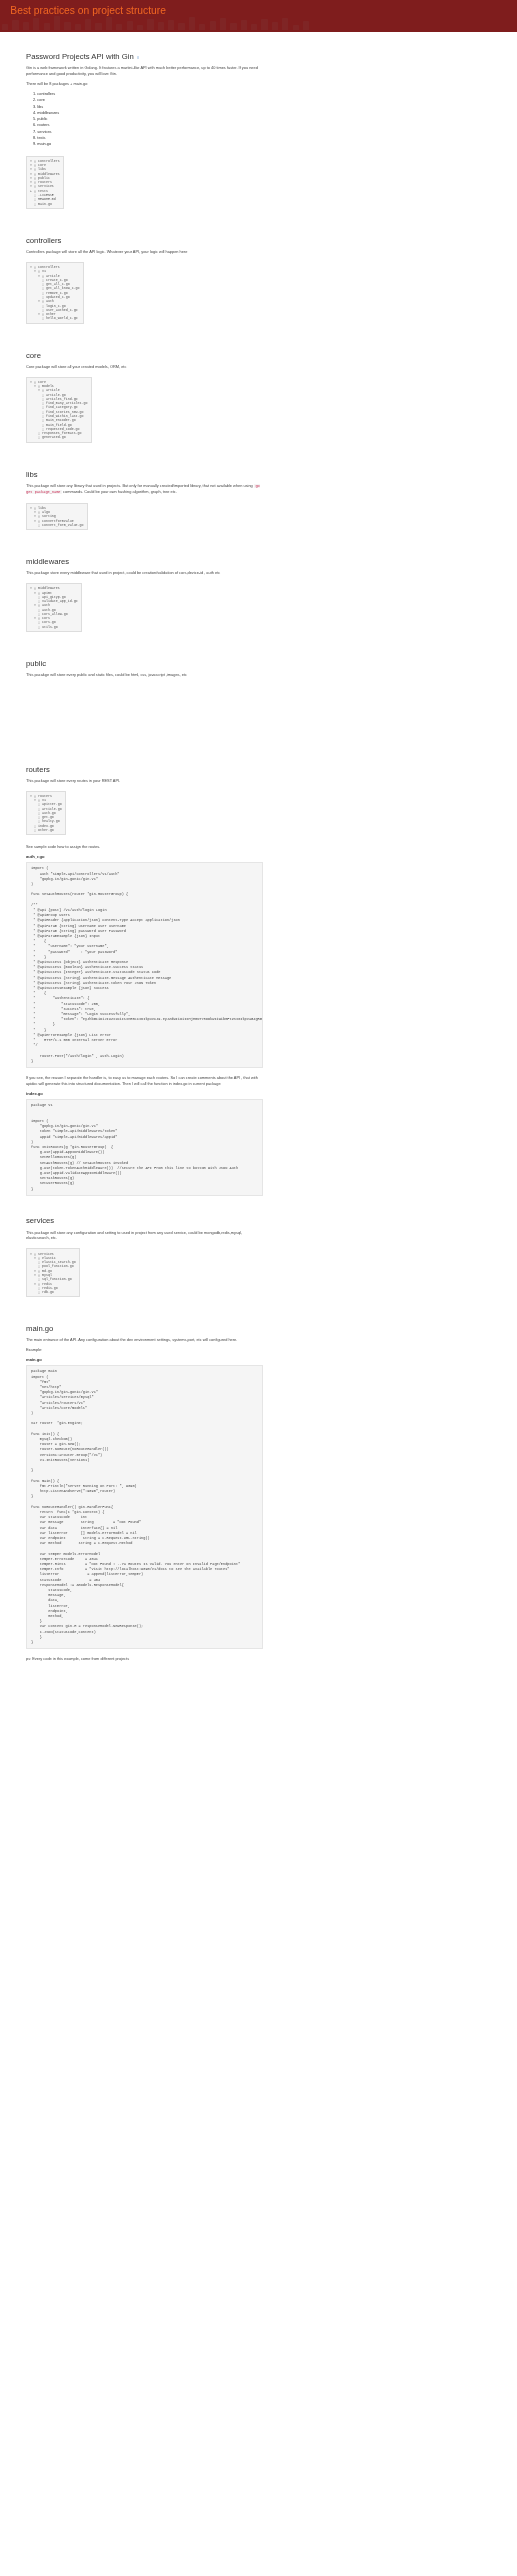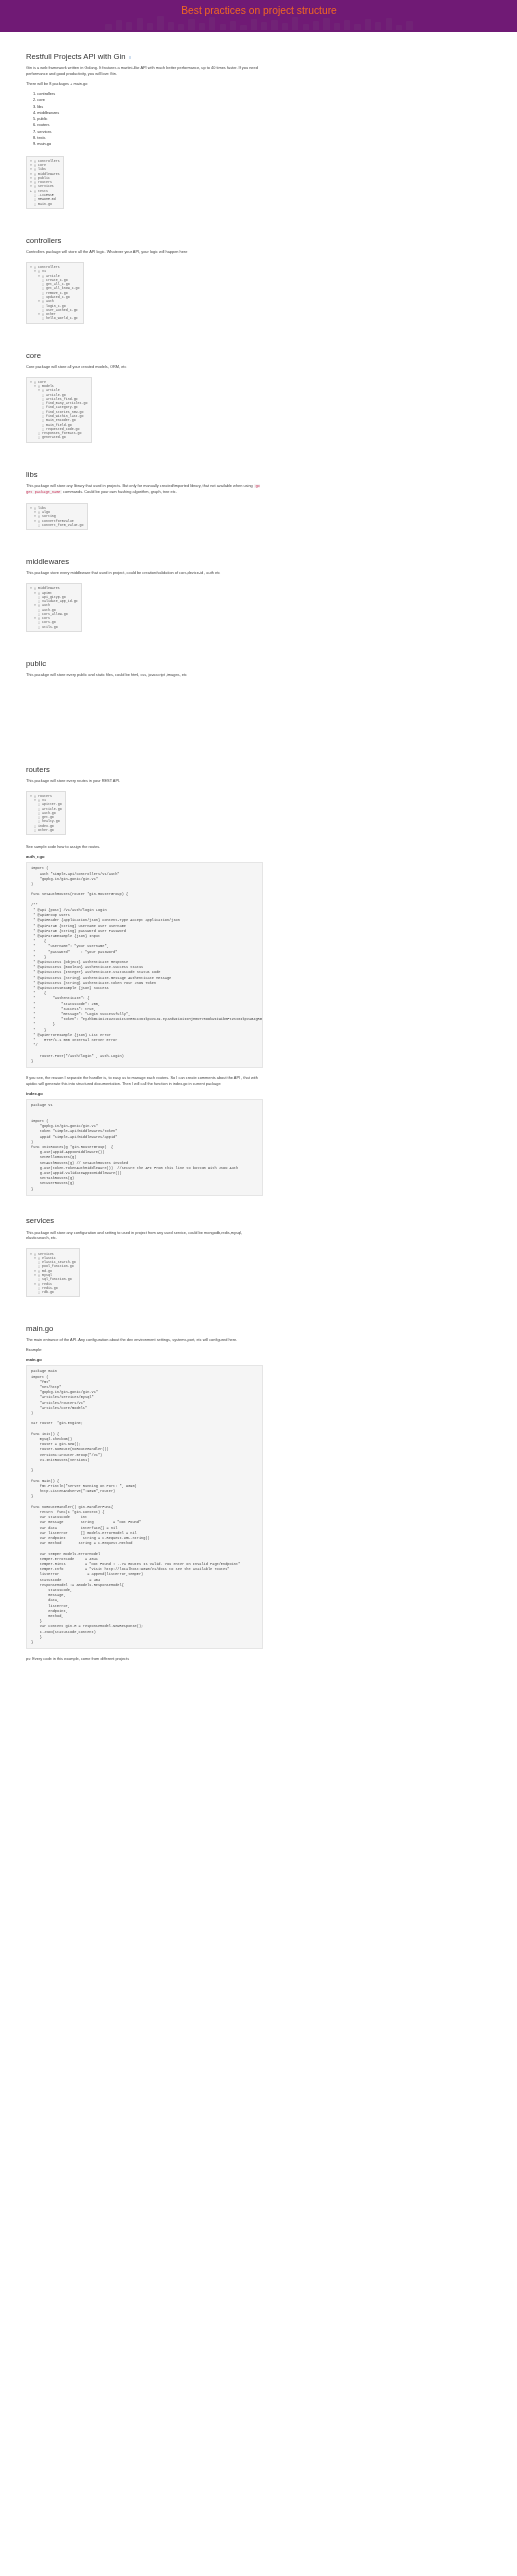--- a/index.html
+++ b/index.html
@@ -4,25 +4,24 @@
 <style>
   body {
     margin: 0;
     font-family: Arial, Helvetica, sans-serif;
     font-size: 4.1px;
     color: #333;
     background: #fff;
     width: 518px;
   }
   .header {
-    background: #701a75;
+    background: #7f1d1d;
     padding: 5.2px 10.3px 15.5px 10.3px;
     position: relative;
     border-bottom: 0;
-    text-align: center;
   }
   .header-bg {
     position: absolute;
     bottom: 0;
     left: 0;
     right: 0;
     height: 15.5px;
     opacity: 0.08;
     overflow: hidden;
   }
@@ -121,21 +120,21 @@
   <div class="header-bg">
     <span class="shape" style="height:5.2px"></span><span class="shape" style="height:9.3px"></span><span class="shape" style="height:7.2px"></span><span class="shape" style="height:11.3px"></span><span class="shape" style="height:6.2px"></span><span class="shape" style="height:13.4px"></span><span class="shape" style="height:7.7px"></span><span class="shape" style="height:5.2px"></span><span class="shape" style="height:10.3px"></span><span class="shape" style="height:6.7px"></span><span class="shape" style="height:12.4px"></span><span class="shape" style="height:5.7px"></span><span class="shape" style="height:8.8px"></span><span class="shape" style="height:4.6px"></span><span class="shape" style="height:10.8px"></span><span class="shape" style="height:7.2px"></span><span class="shape" style="height:9.8px"></span><span class="shape" style="height:6.2px"></span><span class="shape" style="height:13px"></span><span class="shape" style="height:5.2px"></span><span class="shape" style="height:8.2px"></span><span class="shape" style="height:11.3px"></span><span class="shape" style="height:6.7px"></span><span class="shape" style="height:9.3px"></span><span class="shape" style="height:5.7px"></span><span class="shape" style="height:10.3px"></span><span class="shape" style="height:7.2px"></span><span class="shape" style="height:12px"></span><span class="shape" style="height:4.6px"></span><span class="shape" style="height:8.8px"></span>
   </div>
   <h1>Best practices on project structure</h1>
 </div>
 
 <div class="content">
 
   
   <div class="h2">
-    <span>Restfull Projects API with Gin</span>
+    <span>Password Projects API with Gin</span>
     <a class="anchor">#</a>
   </div>
   <p>Gin is a web framework written in Golang. It features a martini-like API with much better performance, up to 40 times faster. If you need performance and good productivity, you will love Gin.</p>
   <p>There will be 8 packages + main.go</p>
   <ol>
     <li>controllers</li>
     <li>core</li>
     <li>libs</li>
     <li>middlewares</li>
     <li>public</li>

